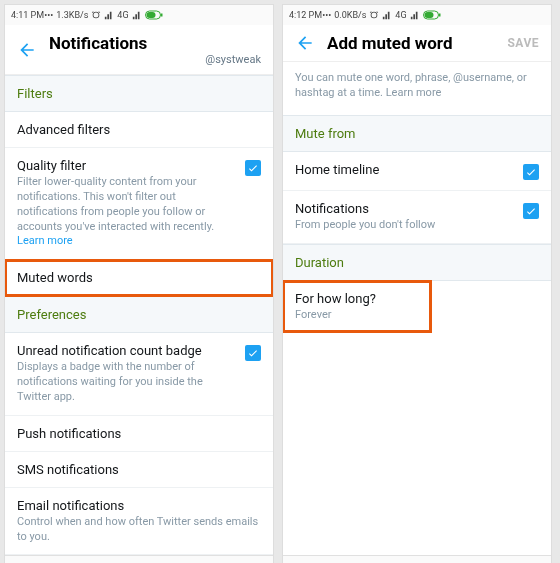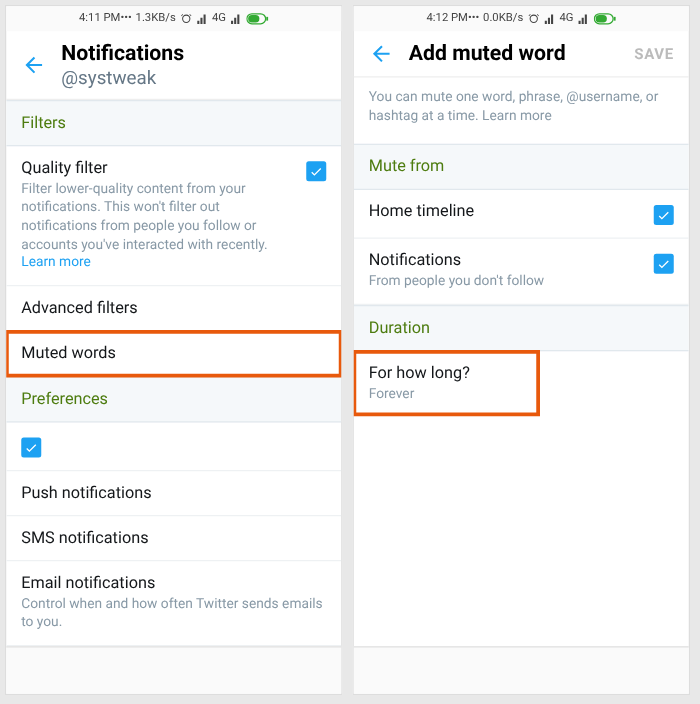--- a/index.html
+++ b/index.html
@@ -1,25 +1,25 @@
 <!DOCTYPE html>
 <html><head>
 <meta charset="utf-8">
 <style>
 * { margin: 0; padding: 0; box-sizing: border-box; }
 body { background: #e8e8e8; font-family: -apple-system, "Segoe UI", Roboto, Arial, sans-serif; font-size: 13px; color: #14171a; width: 560px; }
 .screens { display: flex; gap: 8px; padding: 4px; }
 .phone { background: #fff; width: 270px; border: 1px solid #ddd; display: flex; flex-direction: column; }
-.statusbar { height: 20px; background: #fafafa; font-size: 9px; color: #444; display: flex; align-items: center; padding: 0 6px; justify-content: center; }
+.statusbar { height: 20px; background: #fafafa; font-size: 9px; color: #444; display: flex; align-items: center; padding: 0 6px; justify-content: flex-start; }
 .statusbar .right { display: flex; align-items: center; gap: 3px; }
 .statusbar svg { display: block; }
 .appbar { display: flex; align-items: center; padding: 8px 12px; gap: 12px; border-bottom: 1px solid #eee; }
 .appbar .titles { flex: 1; }
 .appbar .title { font-size: 17px; font-weight: 700; color: #000; }
-.appbar .subtitle { font-size: 15px; color: #657786; }
+.appbar .subtitle { font-size: 11px; color: #657786; text-align: right; }
 .appbar .save { font-size: 12px; font-weight: 700; color: #bbb; letter-spacing: 0.5px; }
 .section-header { background: #f5f8fa; color: #4d7c0f; font-weight: 400; font-size: 13px; padding: 10px 12px; border-top: 1px solid #e1e8ed; border-bottom: 1px solid #e1e8ed; }
 .item { padding: 10px 12px; border-bottom: 1px solid #eef1f3; display: flex; align-items: flex-start; gap: 8px; }
 .item .text { flex: 1; }
 .item .label { font-size: 13px; color: #14171a; }
 .item .desc { font-size: 11px; color: #8899a6; line-height: 1.35; margin-top: 2px; }
 .item .learn { color: #1da1f2; }
 .checkbox { width: 16px; height: 16px; background: #1da1f2; border-radius: 2px; display: flex; align-items: center; justify-content: center; flex-shrink: 0; margin-top: 2px; }
 .checkbox svg { display: block; }
 .highlight { position: relative; outline: 3px solid #e8590c; outline-offset: -2px; align-items: center; }
@@ -65,41 +65,45 @@
         </svg>
       <div class="titles">
         <div class="title">Notifications</div>
         <div class="subtitle">@systweak</div>
       </div>
     </div>
     <div class="content">
       <div class="section-header">Filters</div>
       <div class="item">
         <div class="text">
+            <div class="label">Advanced filters</div>
+          </div>
+      </div>
+      <div class="item">
+        <div class="text">
           <div class="label">Quality filter</div>
           <div class="desc"><span>Filter lower-quality content from your notifications. This won't filter out notifications from people you follow or accounts you've interacted with recently.</span> <span class="learn">Learn more</span></div>
         </div>
         <div class="checkbox">
             <svg width="12" height="12" viewBox="0 0 24 24">
               <path fill="#fff" d="M9 16.2l-3.5-3.5L4 14.2 9 19.2 20 8.2l-1.5-1.5z"></path>
             </svg>
           </div>
       </div>
-      <div class="item">
-        <div class="text">
-            <div class="label">Advanced filters</div>
-          </div>
-      </div>
       <div class="item highlight">
         <div class="text">
             <div class="label">Muted words</div>
           </div>
       </div>
       <div class="section-header">Preferences</div>
       <div class="item">
+        <div class="text">
+          <div class="label">Unread notification count badge</div>
+          <div class="desc">Displays a badge with the number of notifications waiting for you inside the Twitter app.</div>
+        </div>
         <div class="checkbox">
             <svg width="12" height="12" viewBox="0 0 24 24">
               <path fill="#fff" d="M9 16.2l-3.5-3.5L4 14.2 9 19.2 20 8.2l-1.5-1.5z"></path>
             </svg>
           </div>
       </div>
       <div class="item">
         <div class="text">
             <div class="label">Push notifications</div>
           </div>

